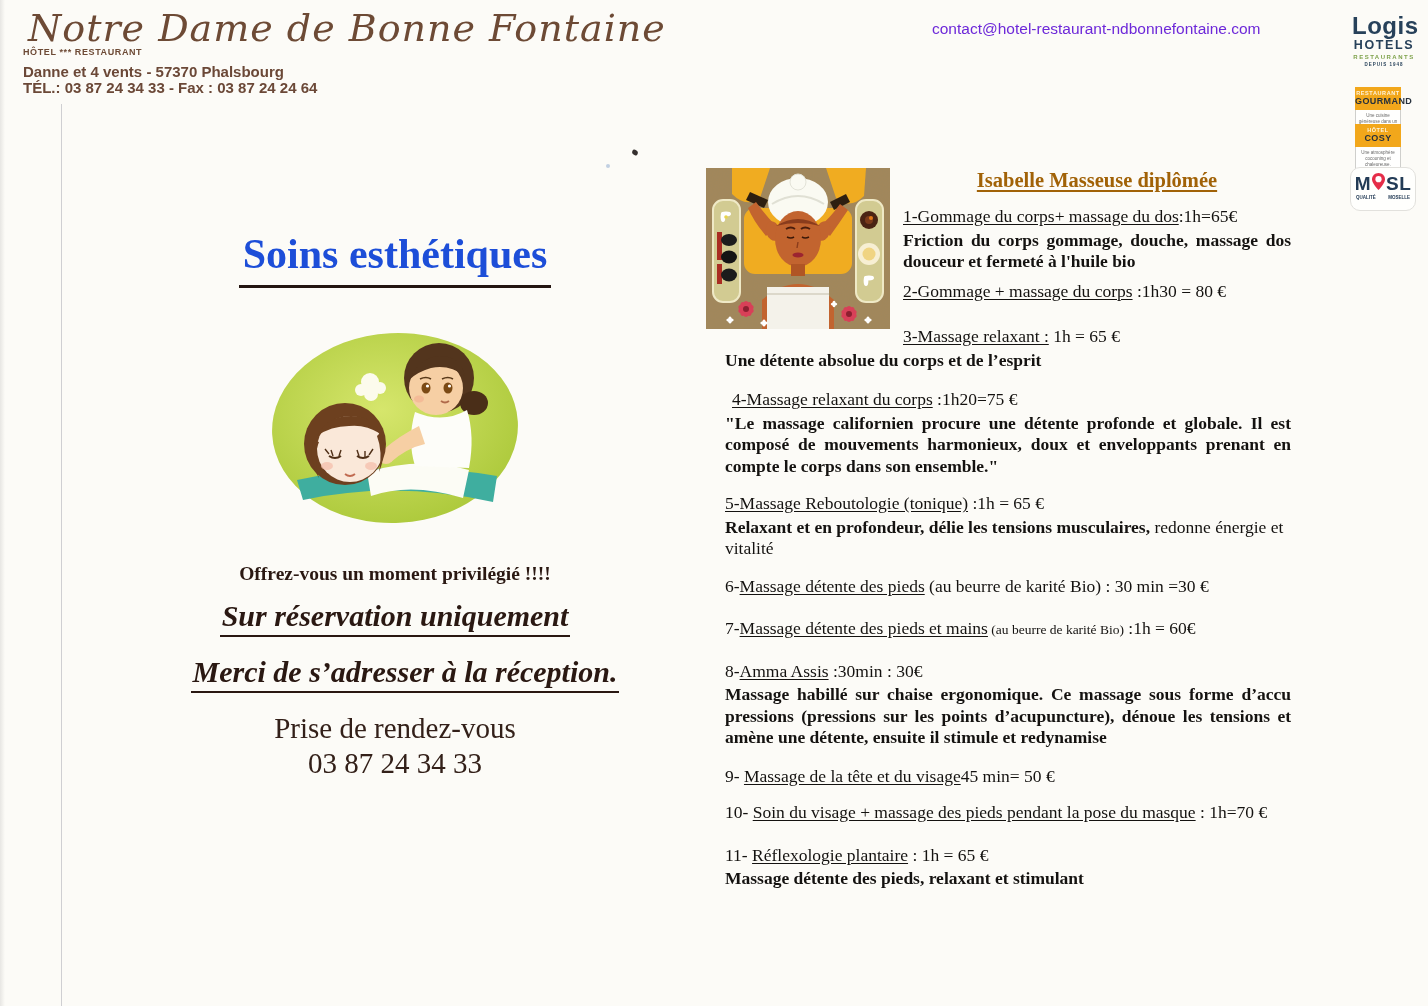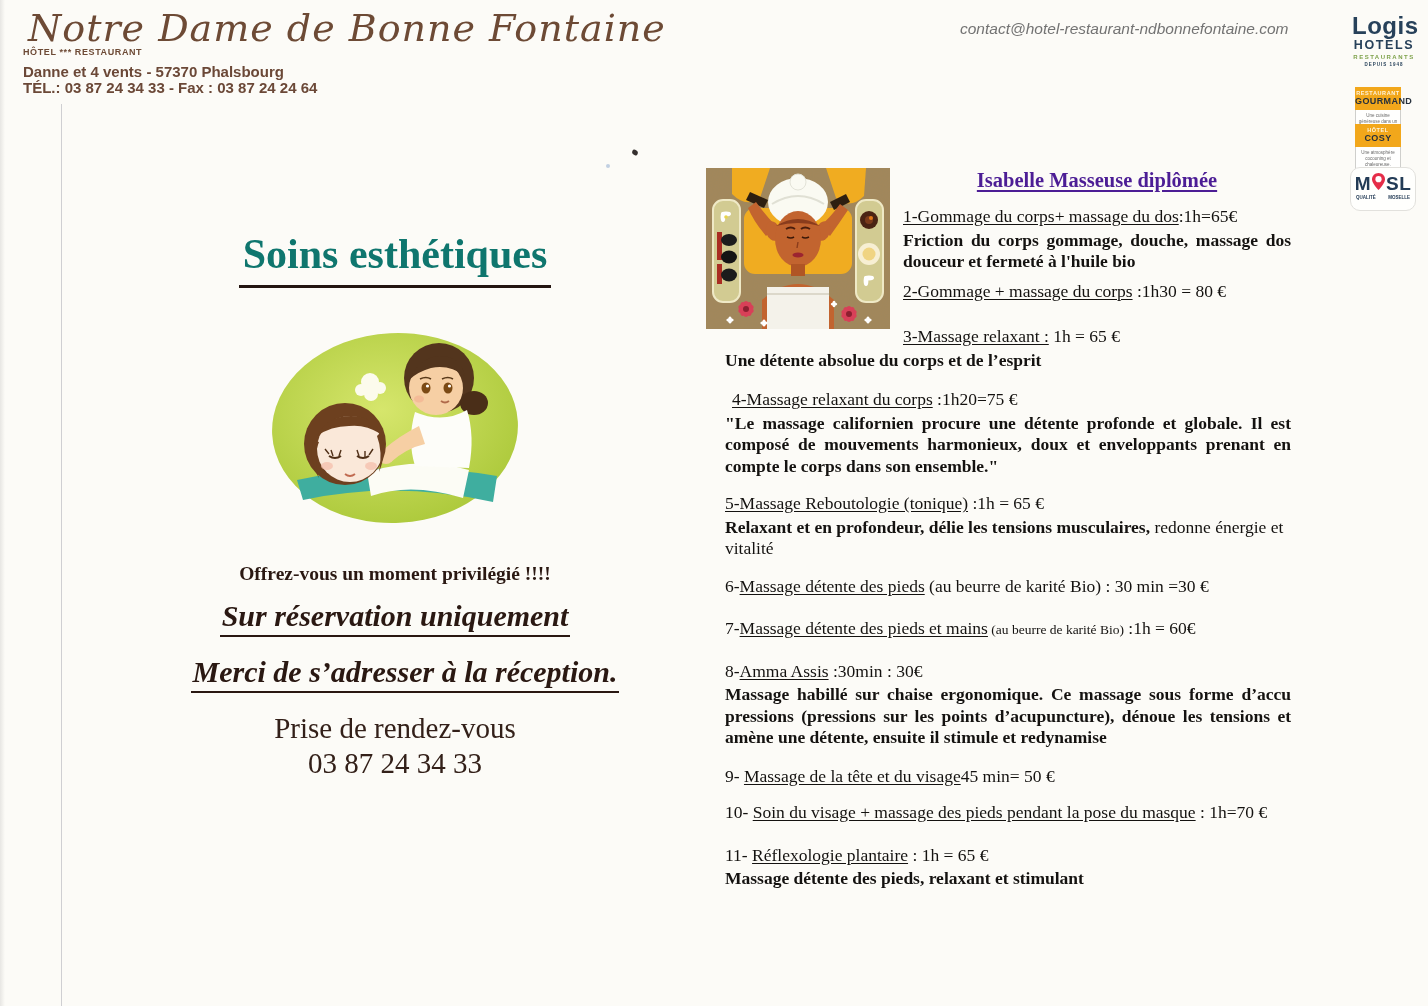--- a/index.html
+++ b/index.html
@@ -8,52 +8,52 @@
   .edge-shade{position:absolute;left:0;top:0;width:5px;height:1006px;background:linear-gradient(90deg,#e7e6e3,rgba(231,230,227,0));}
   .scan-line{position:absolute;left:61px;top:104px;width:1px;height:902px;background:#c7c7cb;opacity:.85;}
   .speck{position:absolute;left:632px;top:150px;width:6px;height:5px;background:#35302e;border-radius:2px 3px 2px 3px;transform:rotate(25deg);}
   .speck2{position:absolute;left:606px;top:164px;width:4px;height:4px;background:#a8bdd8;border-radius:50%;opacity:.7;}
 
   
   .brand-script{position:absolute;left:28px;top:6px;font-family:"DejaVu Serif",serif;font-style:italic;font-size:38px;color:#6d4a35;letter-spacing:1px;white-space:nowrap;}
   .brand-sub{position:absolute;left:23px;top:47px;font-family:"Liberation Sans",sans-serif;font-size:9px;font-weight:700;color:#6d4a35;letter-spacing:.6px;}
   .addr1{position:absolute;left:23px;top:63px;font-family:"Liberation Sans",sans-serif;font-size:15px;font-weight:700;color:#6b4837;}
   .addr2{position:absolute;left:23px;top:79px;font-family:"Liberation Sans",sans-serif;font-size:15px;font-weight:700;color:#6b4837;text-align:center;}
-  .email{position:absolute;left:960px;top:20px;font-family:"Liberation Sans",sans-serif;font-size:15.5px;color:#737373;font-style:italic;}
+  .email{position:absolute;left:932px;top:20px;font-family:"Liberation Sans",sans-serif;font-size:15.5px;color:#6d28d9;}
 
   
   .logis{position:absolute;left:1352px;top:14px;width:64px;text-align:center;font-family:"Liberation Sans",sans-serif;color:#27415a;line-height:1;}
   .logis .l1{font-size:24px;font-weight:700;letter-spacing:.5px;}
   .logis .l2{font-size:12.5px;font-weight:700;letter-spacing:1.6px;margin-top:1px;}
   .logis .l3{font-size:6px;font-weight:700;letter-spacing:1.5px;color:#7ea24b;margin-top:2px;}
   .logis .l4{font-size:4.5px;font-weight:700;letter-spacing:1px;margin-top:3px;}
   .badge{position:absolute;left:1355px;width:46px;font-family:"Liberation Sans",sans-serif;text-align:center;}
   .badge-top{background:#f2a71b;padding:3px 0 3px;line-height:1.15;}
   .badge-top .bl1{font-size:5.5px;font-weight:700;letter-spacing:.6px;color:#fdf3dd;}
   .badge-top .bl2{font-size:9px;font-weight:700;letter-spacing:.4px;color:#26303c;}
   .badge-bot{background:#fffffe;border:1px solid #cfcfcc;border-top:none;padding:3px 2px;font-size:4.5px;color:#6a6a6a;line-height:1.4;}
   .mosl{position:absolute;left:1350px;top:167px;width:64px;height:42px;background:#fffffd;border:1px solid #e2e1dd;border-radius:10px;font-family:"Liberation Sans",sans-serif;text-align:center;}
   .mosl-word{font-size:19px;font-weight:700;color:#233b55;letter-spacing:.5px;line-height:1;margin-top:5px;display:flex;align-items:center;justify-content:center;gap:1px;}
   .mosl-sub{display:flex;justify-content:space-between;padding:0 5px;font-size:4.5px;font-weight:700;color:#233b55;margin-top:2px;}
 
   
-  .soins-title{position:absolute;left:160px;top:230px;width:470px;text-align:center;font-size:42px;font-weight:700;color:#0f766e;}
+  .soins-title{position:absolute;left:160px;top:230px;width:470px;text-align:center;font-size:42px;font-weight:700;color:#1d4ed8;}
   .soins-title .ul{display:inline-block;border-bottom:3px solid #241511;padding:0 4px 7px;}
   .cartoon{position:absolute;left:268px;top:328px;width:254px;height:199px;}
   .tagline{position:absolute;left:160px;top:563px;width:470px;text-align:center;font-size:19.5px;font-weight:700;color:#2a1812;}
   .resa{position:absolute;left:160px;top:599px;width:470px;text-align:center;font-size:30px;font-weight:700;font-style:italic;color:#2a1812;}
   .resa .ul,.recep .ul{display:inline-block;border-bottom:2.5px solid #2a1812;padding:0 2px 2px;}
   .recep{position:absolute;left:160px;top:655px;width:490px;text-align:center;font-size:30px;font-weight:700;font-style:italic;color:#2a1812;}
   .rdv{position:absolute;left:160px;top:712px;width:470px;text-align:center;font-size:29px;color:#332019;}
   .rdv-phone{position:absolute;left:160px;top:747px;width:470px;text-align:center;font-size:29px;color:#332019;}
 
   
   .rightcol{position:absolute;left:725px;top:168px;width:566px;color:#141210;}
   .spa-img{float:left;width:184px;height:161px;margin:0 13px 6px -19px;}
-  .rhead{font-size:20.5px;font-weight:700;color:#4c1d95;text-align:center;margin:0 0 14px;line-height:24px;text-decoration:underline;text-underline-offset:3px;text-decoration-thickness:1.5px;}
+  .rhead{font-size:20.5px;font-weight:700;color:#a16207;text-align:center;margin:0 0 14px;line-height:24px;text-decoration:underline;text-underline-offset:3px;text-decoration-thickness:1.5px;}
   .rtitle{font-size:17.5px;line-height:21.5px;margin:0;}
   .rdesc{font-size:17.5px;line-height:21.5px;margin:2px 0 0;font-weight:600;}
   .just{text-align:justify;}
   .u{text-decoration:underline;text-underline-offset:2px;}
   .sm{font-size:13.5px;}
   .reg{font-weight:400;}
 </style>
 </head>
 <body>
 

